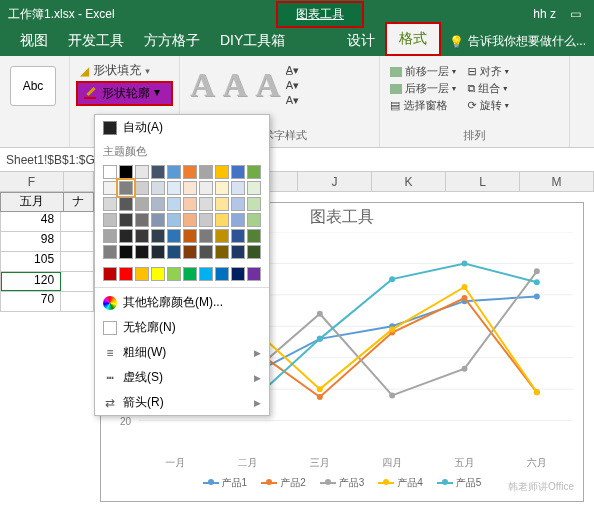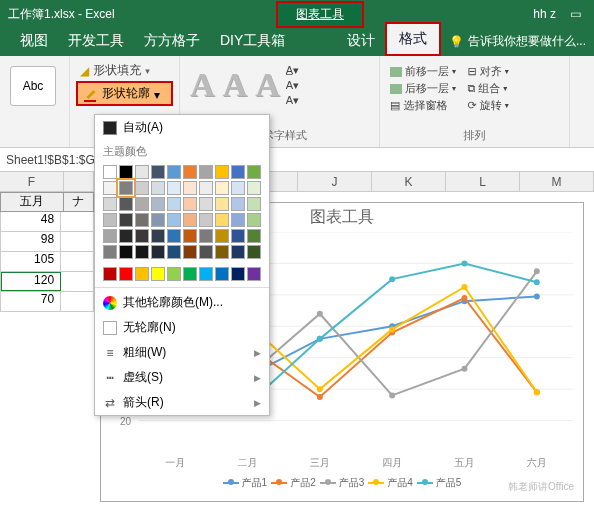--- a/index.html
+++ b/index.html
@@ -9,31 +9,31 @@
 .titlebar .fname { font-size: 12px; }
 .titlebar .spacer { flex: 1; }
 .titlebar .chart-tools { background: #0f6e3e; color: #fff; padding: 3px 18px; font-size: 12px; border: 2px solid #c00; text-decoration: underline; }
 .titlebar .user { font-size: 12px; margin: 0 8px; }
 .titlebar .winbtn { width: 20px; height: 20px; display: inline-flex; align-items: center; justify-content: center; margin-left: 2px; }
 
 .tabs { height: 28px; background: #217346; display: flex; align-items: flex-end; padding-left: 10px; gap: 0; }
 .tabs .tab { color: #fff; padding: 6px 10px 6px; font-size: 14px; cursor: pointer; }
 .tabs .tab.design { margin-left: auto; }
 .tabs .format-wrap { border: 2px solid #c00; padding: 0; }
-.tabs .format-wrap .tab { background: #f3f3f3; color: #0f172a; padding: 6px 12px; }
+.tabs .format-wrap .tab { background: #f3f3f3; color: #4d7c0f; padding: 6px 12px; }
 .tabs .tell { color: #fff; display: flex; align-items: center; padding: 6px 8px; gap: 4px; }
 .tabs .bulb { display: inline-block; }
 
 .ribbon { height: 92px; background: #f3f3f3; border-bottom: 1px solid #ccc; display: flex; position: relative; }
 .rgroup { border-right: 1px solid #ddd; padding: 4px 6px; display: flex; flex-direction: column; }
 .rgroup .glabel { text-align: center; font-size: 11px; color: #666; margin-top: auto; }
 .abc-box { width: 46px; height: 40px; border: 1px solid #bbb; border-radius: 3px; display: flex; align-items: center; justify-content: center; background: #fff; margin: 6px 4px; font-size: 12px; }
 .fillrow { display: flex; align-items: center; gap: 4px; padding: 2px 4px; font-size: 12px; color: #444; }
 .fillrow .drop { font-size: 9px; color: #666; }
-.outline-btn { display: flex; align-items: flex-end; gap: 4px; border: 2px solid #c00; padding: 2px 6px; background: #fdba74; }
+.outline-btn { display: flex; align-items: flex-start; gap: 4px; border: 2px solid #c00; padding: 2px 6px; background: #a21caf; }
 .pen-icon { display: inline-block; width: 14px; height: 14px; position: relative; }
 .pen-icon::before { content: ""; position: absolute; width: 10px; height: 3px; background: #d0a000; transform: rotate(-45deg); top: 5px; left: 2px; }
 .pen-icon::after { content: ""; position: absolute; width: 12px; height: 2px; background: #c00; bottom: 0; left: 0; }
 .bucket-icon { color: #d0a000; }
 
 .wordart-As { display: flex; gap: 8px; padding: 6px 4px; }
 .big-A { font-family: "Times New Roman", serif; font-size: 34px; color: #bbb; font-weight: bold; text-shadow: 1px 1px 0 #aaa; }
 .wordart-right { display: flex; flex-direction: column; gap: 2px; padding: 4px 2px; font-size: 11px; color: #444; }
 
 .arrange { display: flex; gap: 2px; padding: 4px 4px; flex-wrap: wrap; width: 160px; font-size: 11px; color: #444; }
@@ -62,21 +62,21 @@
 
 .chart-box { position: absolute; left: 100px; top: 30px; width: 484px; height: 300px; border: 1px solid #aaa; background: #fff; }
 .chart-title { text-align: center; font-size: 16px; color: #666; padding: 4px 0; }
 .chart-area { position: relative; width: 100%; height: 220px; padding-left: 38px; }
 .yaxis { position: absolute; left: 0; top: 0; height: 100%; width: 34px; }
 .ylab { position: absolute; right: 4px; font-size: 10px; color: #888; transform: translateY(-50%); }
 .plot { position: absolute; left: 38px; right: 10px; top: 0; bottom: 0; }
 svg.lines { position: absolute; left: 0; top: 0; width: 100%; height: 100%; }
 .xaxis { display: flex; padding-left: 38px; padding-right: 10px; }
 .xlab { flex: 1; text-align: center; font-size: 10px; color: #888; padding-top: 4px; }
-.legend { display: flex; justify-content: center; gap: 4px; font-size: 10px; color: #666; padding: 6px 0; }
+.legend { display: flex; justify-content: center; gap: 14px; font-size: 10px; color: #666; padding: 6px 0; }
 .legend .li { display: flex; align-items: center; gap: 3px; }
 .legend .sw { width: 16px; height: 2px; position: relative; }
 .legend .sw::before { content: ""; position: absolute; left: 5px; top: -3px; width: 6px; height: 6px; background: inherit; border-radius: 50%; }
 
 
 .outline-panel { position: absolute; left: 94px; top: 114px; width: 176px; background: #fff; border: 1px solid #bbb; box-shadow: 2px 2px 6px rgba(0,0,0,0.25); z-index: 50; font-size: 12px; }
 .outline-panel .prow { display: flex; align-items: center; gap: 6px; padding: 4px 8px; }
 .outline-panel .sect { padding: 4px 8px 2px; color: #777; font-size: 11px; }
 .outline-panel hr { border: none; border-top: 1px solid #ddd; margin: 2px 0; }
 .swatches { display: flex; flex-wrap: wrap; gap: 2px; padding: 4px 8px; }

